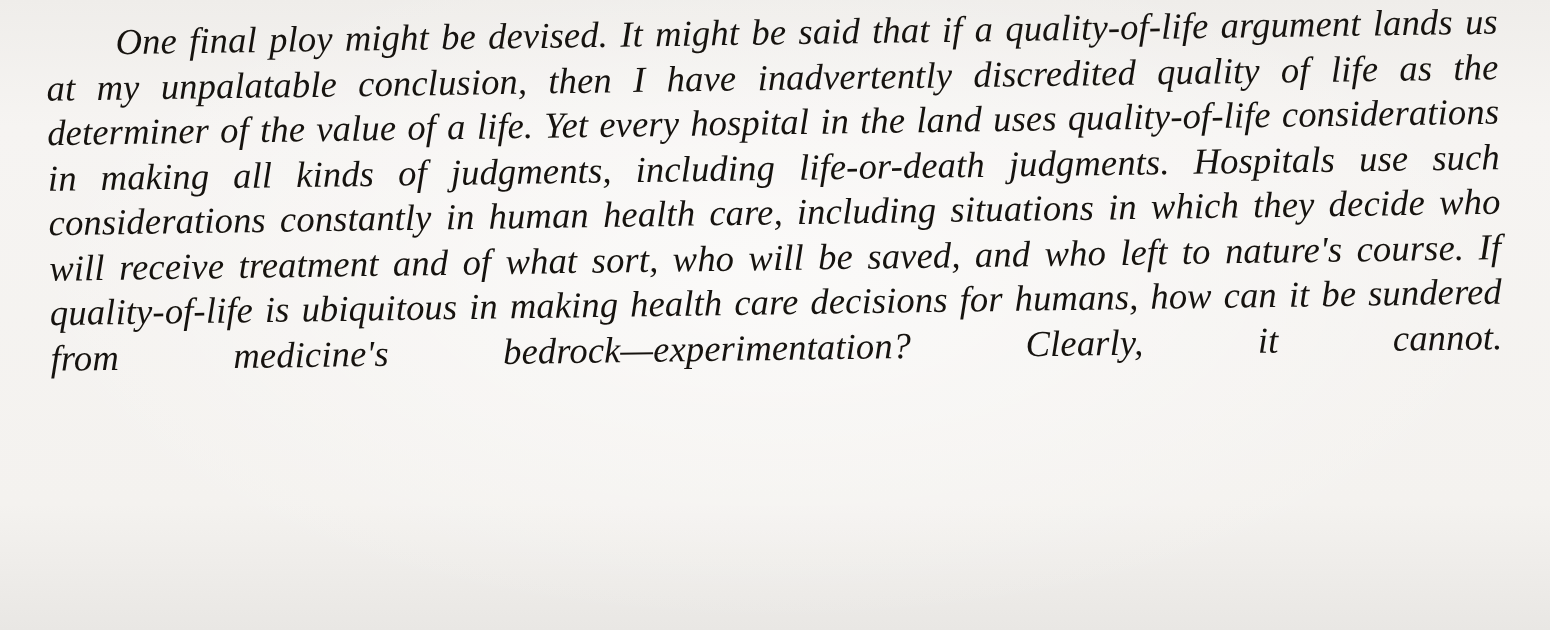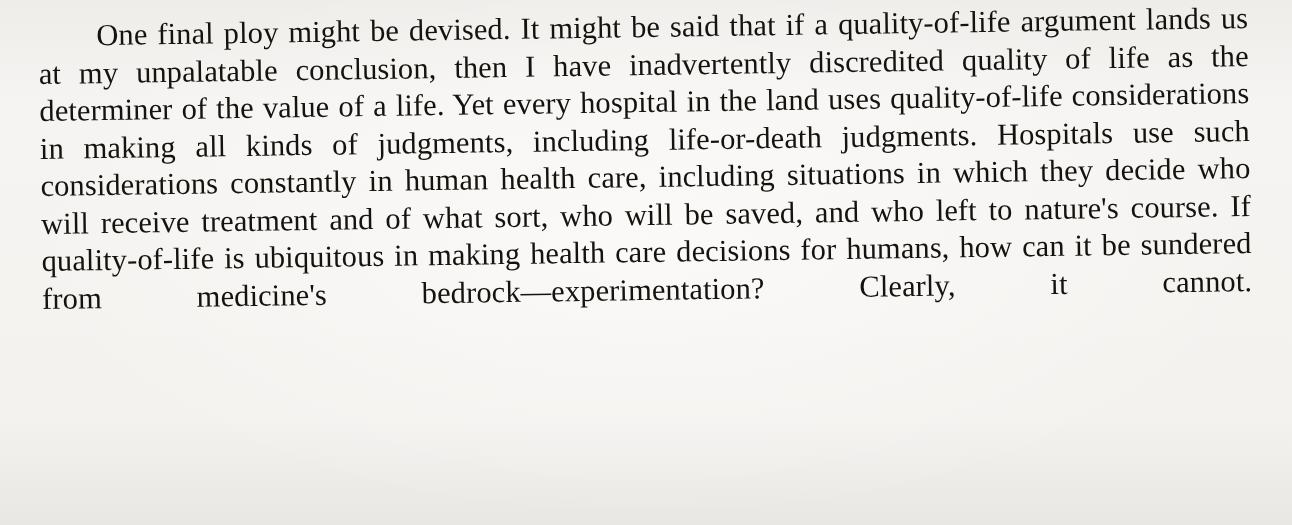--- a/index.html
+++ b/index.html
@@ -12,20 +12,21 @@
     background: #f2f0ee;
     font-family: "Liberation Serif", serif;
     overflow: hidden;
   }
   .page {
     position: relative;
     width: 1292px;
     height: 525px;
     background: #f4f2f0;
     box-sizing: border-box;
+    font-style: italic;
   }
   
   .page::before {
     content: "";
     position: absolute;
     inset: 0;
     background:
       radial-gradient(ellipse at 50% 45%, rgba(255,255,255,0.55) 0%, rgba(255,255,255,0.0) 70%),
       linear-gradient(180deg, #efedea 0%, #f6f4f2 20%, #f4f2ef 80%, #e9e7e4 100%);
     pointer-events: none;

